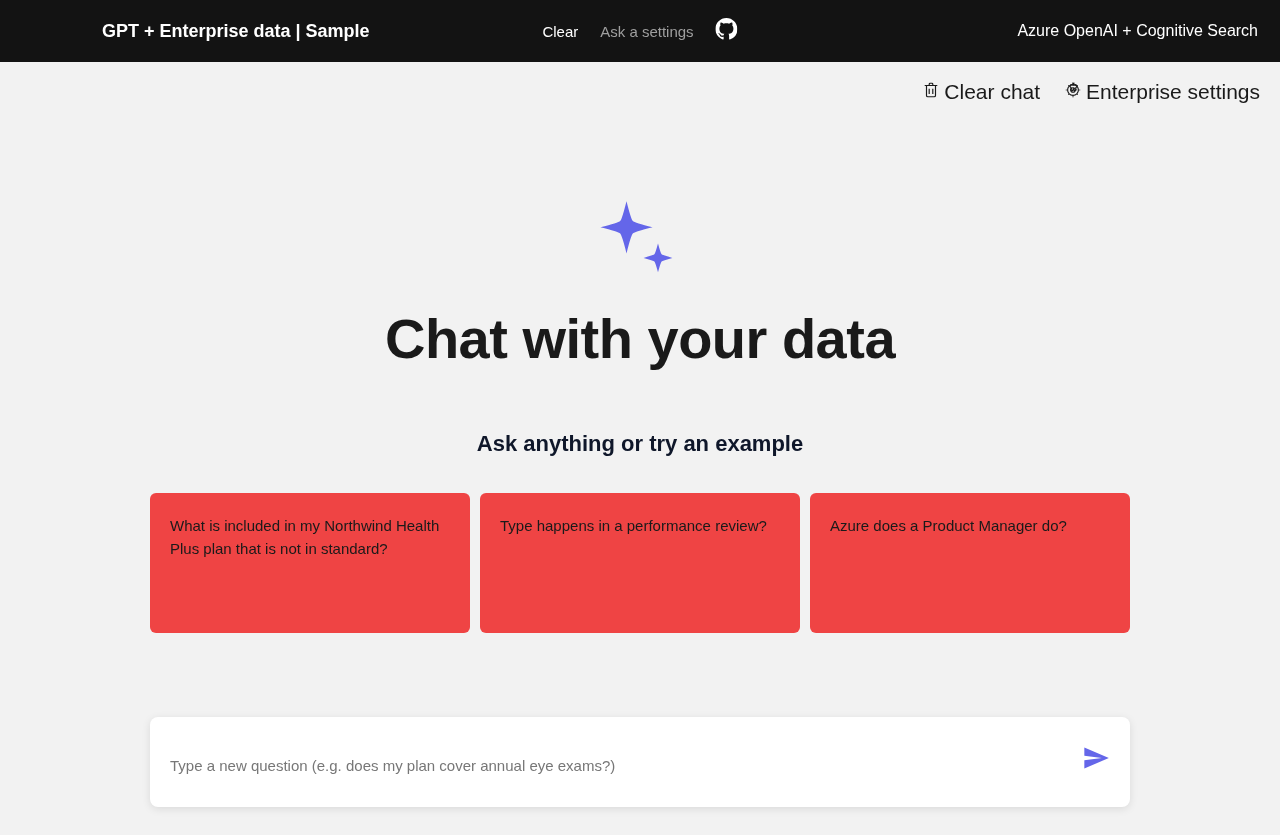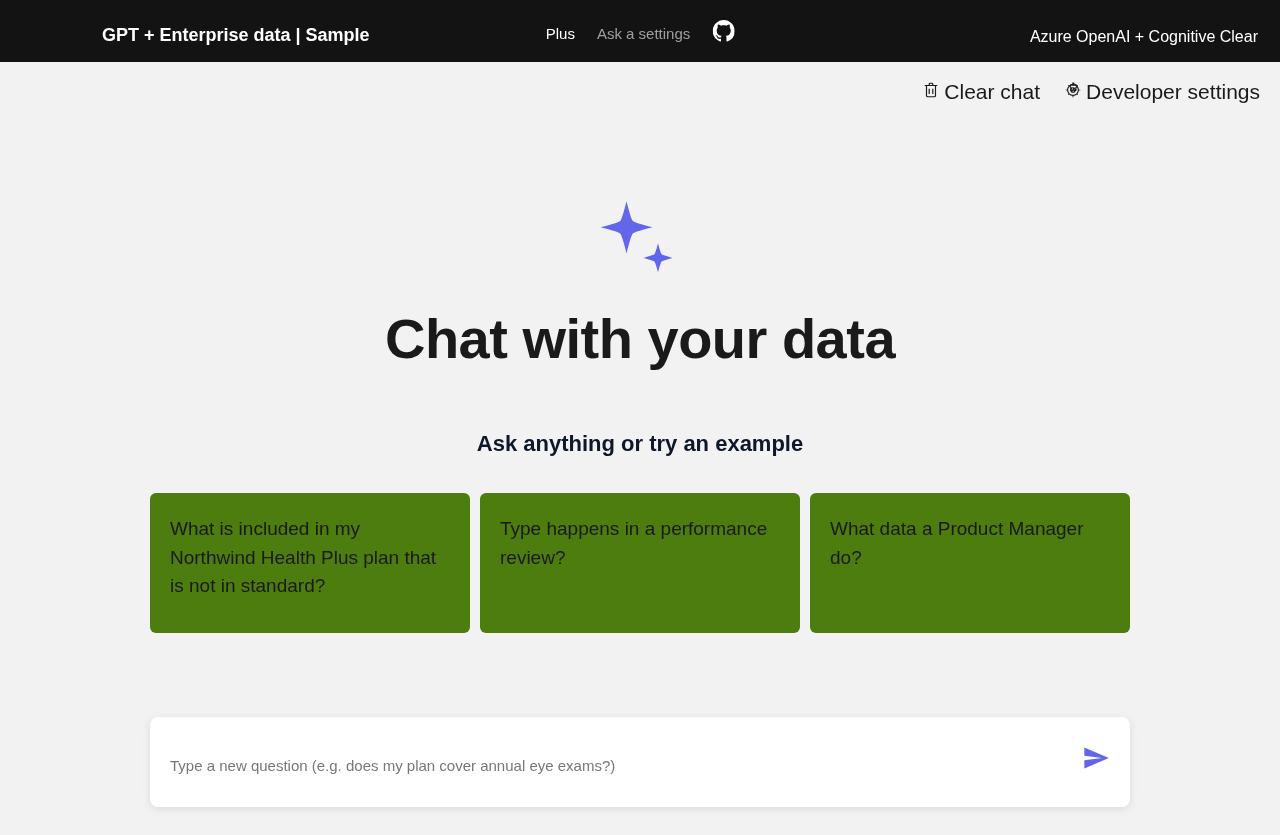--- a/index.html
+++ b/index.html
@@ -13,23 +13,23 @@
       background: #f2f2f2;
       width: 1280px;
       height: 835px;
       overflow: hidden;
     }
     
     .header {
       background: #131313;
       height: 62px;
       display: flex;
-      align-items: flex-end;
+      align-items: center;
       justify-content: space-between;
-      padding: 16px 20px;
+      padding: 0 20px;
       color: #fff;
     }
     
     .header-left {
       font-size: 18px;
       font-weight: 600;
       padding-left: 82px;
     }
     
     .header-center {
@@ -114,26 +114,26 @@
     }
     
     .examples {
       display: flex;
       gap: 10px;
       width: 980px;
       justify-content: center;
     }
     
     .example-card {
-      background: #4d7c0f;
+      background: #ef4444;
       border-radius: 6px;
       padding: 22px 20px;
       width: 356px;
       height: 140px;
-      font-size: 19px;
+      font-size: 15px;
       line-height: 1.5;
       color: #1a1a1a;
       cursor: pointer;
       text-align: left;
     }
     
     .input-container {
       width: 980px;
       background: #fff;
       border-radius: 8px;
@@ -168,69 +168,69 @@
       align-self: flex-end;
       margin-bottom: 4px;
     }
   </style>
 </head>
 <body>
 
 <div class="header">
   <div class="header-left">GPT + Enterprise data | Sample</div>
   <div class="header-center">
-    <span class="nav-link active">Plus</span>
+    <span class="nav-link active">Clear</span>
     <span class="nav-link">Ask a settings</span>
     <span>
       <svg class="github-icon" viewBox="0 0 16 16" fill="#fff">
         <path d="M8 0C3.58 0 0 3.58 0 8c0 3.54 2.29 6.53 5.47 7.59.4.07.55-.17.55-.38 0-.19-.01-.82-.01-1.49-2.01.37-2.53-.49-2.69-.94-.09-.23-.48-.94-.82-1.13-.28-.15-.68-.52-.01-.53.63-.01 1.08.58 1.23.82.72 1.21 1.87.87 2.33.66.07-.52.28-.87.51-1.07-1.78-.2-3.64-.89-3.64-3.95 0-.87.31-1.59.82-2.15-.08-.2-.36-1.02.08-2.12 0 0 .67-.21 2.2.82.64-.18 1.32-.27 2-.27.68 0 1.36.09 2 .27 1.53-1.04 2.2-.82 2.2-.82.44 1.1.16 1.92.08 2.12.51.56.82 1.27.82 2.15 0 3.07-1.87 3.75-3.65 3.95.29.25.54.73.54 1.48 0 1.07-.01 1.93-.01 2.2 0 .21.15.46.55.38A8.013 8.013 0 0016 8c0-4.42-3.58-8-8-8z"></path>
       </svg>
     </span>
   </div>
-  <div class="header-right">Azure OpenAI + Cognitive Clear</div>
+  <div class="header-right">Azure OpenAI + Cognitive Search</div>
 </div>
 
 <div class="toolbar">
   <div class="toolbar-item">
     <span>
       <svg class="toolbar-icon" viewBox="0 0 20 20" fill="none" stroke="#1a1a1a" stroke-width="1.3">
         <path d="M3 5h14M8 5V3.5a1 1 0 011-1h2a1 1 0 011 1V5M5 5v11a1.5 1.5 0 001.5 1.5h7A1.5 1.5 0 0015 16V5M8 8.5v6M12 8.5v6"></path>
       </svg>
     </span>
     <span>Clear chat</span>
   </div>
   <div class="toolbar-item">
     <span>
       <svg class="toolbar-icon" viewBox="0 0 20 20" fill="none" stroke="#1a1a1a" stroke-width="1.3">
         <circle cx="10" cy="10" r="2.5"></circle>
         <path d="M10 2.5l1 2 2.2-.5 1.3 2-1.5 1.7.5 2.1-2 1-1-2-1 2-2-1 .5-2.1L6.5 6l1.3-2 2.2.5 1-2z" transform="rotate(0 10 10)"></path>
         <path d="M10 3v-1M10 18v-1M3 10h-1M18 10h-1M5.5 5.5l-.7-.7M15.2 15.2l-.7-.7M5.5 14.5l-.7.7M15.2 4.8l-.7.7"></path>
         <circle cx="10" cy="10" r="6" fill="none"></circle>
       </svg>
     </span>
-    <span>Developer settings</span>
+    <span>Enterprise settings</span>
   </div>
 </div>
 
 <div class="main">
   <span>
     <svg class="sparkle-icon" viewBox="0 0 100 100">
       <path fill="#6466e9" d="M35 8 Q40 28 42 30 Q44 32 64 37 Q44 42 42 44 Q40 46 35 66 Q30 46 28 44 Q26 42 6 37 Q26 32 28 30 Q30 28 35 8 Z"></path>
       <path fill="#6466e9" d="M70 55 Q73 66 74 67 Q75 68 86 71 Q75 74 74 75 Q73 76 70 87 Q67 76 66 75 Q65 74 54 71 Q65 68 66 67 Q67 66 70 55 Z"></path>
     </svg>
   </span>
 
   <h1 class="page-title">Chat with your data</h1>
 
   <div class="subtitle">Ask anything or try an example</div>
 
   <div class="examples">
     <div class="example-card">What is included in my Northwind Health Plus plan that is not in standard?</div>
     <div class="example-card">Type happens in a performance review?</div>
-    <div class="example-card">What data a Product Manager do?</div>
+    <div class="example-card">Azure does a Product Manager do?</div>
   </div>
 
   <div class="input-container">
     <textarea class="chat-input" rows="1" placeholder="Type a new question (e.g. does my plan cover annual eye exams?)" style=""></textarea>
     <span>
       <svg class="send-button" viewBox="0 0 24 24" fill="#6466e9">
         <path d="M2 21l21-9L2 3v7l15 2-15 2v7z"></path>
       </svg>
     </span>
   </div>

